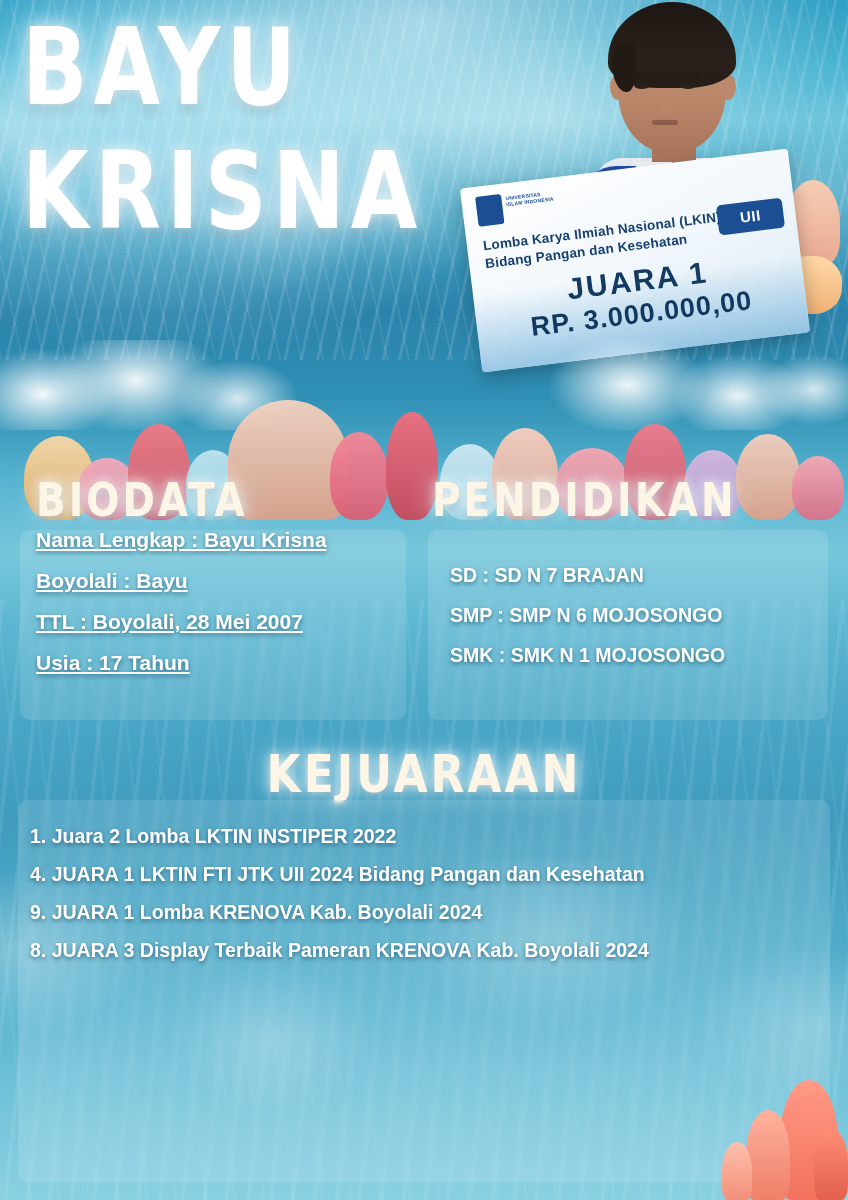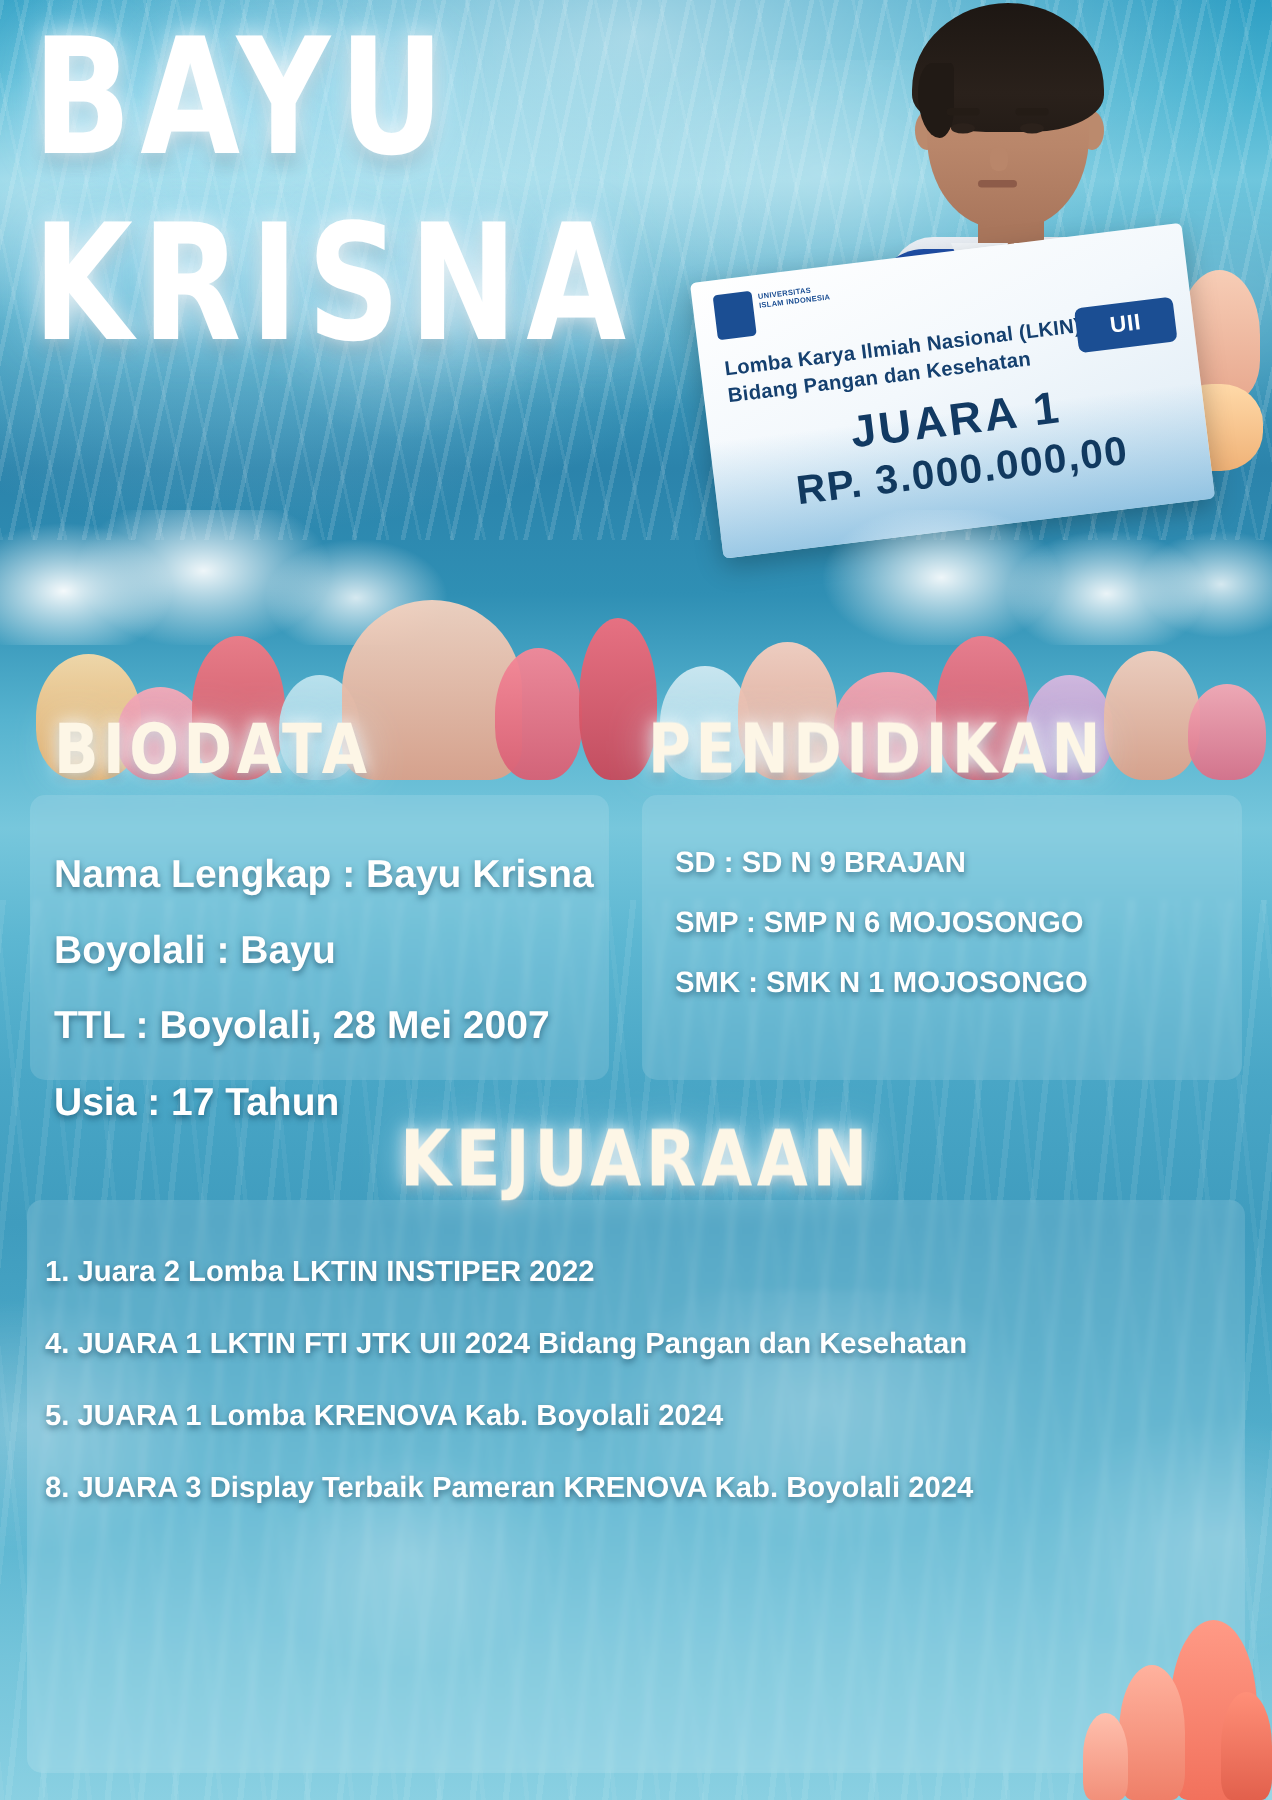--- a/index.html
+++ b/index.html
@@ -247,24 +247,24 @@
   #title-biodata { left: 36px; top: 478px; font-size: 39px; }
   #title-pendidikan { left: 432px; top: 478px; font-size: 39px; }
   #title-kejuaraan { left: 0; right: 0; top: 748px; text-align: center; font-size: 44px; }
 
   .panel-body {
     position: absolute;
     color: #ffffff;
     font-weight: bold;
     text-shadow: 0 2px 4px rgba(8,50,75,0.55);
   }
-  #body-biodata { left: 36px; top: 557px; width: 370px; font-size: 26px; line-height: 1.95; }
+  #body-biodata { left: 36px; top: 520px; width: 370px; font-size: 21px; line-height: 1.95; text-decoration: underline; }
   #body-pendidikan { left: 450px; top: 556px; width: 380px; font-size: 19.5px; line-height: 2.05; }
   #body-kejuaraan { left: 30px; top: 818px; width: 790px; font-size: 19.5px; line-height: 1.85; }
-  #body-kejuaraan .ach { margin-bottom: 2px; margin-top: 12px; }
+  #body-kejuaraan .ach { margin-bottom: 2px; }
 
   
   .coral-br {
     position: absolute; right: 0; bottom: 0; width: 200px; height: 190px;
     pointer-events: none;
   }
   .cbr {
     position: absolute; background: linear-gradient(180deg, #ff9a86, #f2715c);
     border-radius: 50% 50% 20% 20%;
   }
@@ -349,31 +349,31 @@
   <div class="panel-body" id="body-biodata">
     <div>Nama Lengkap : Bayu Krisna</div>
     <div>Boyolali : Bayu</div>
     <div>TTL : Boyolali, 28 Mei 2007</div>
     <div>Usia : 17 Tahun</div>
   </div>
 
   <div class="section-title" id="title-pendidikan">PENDIDIKAN</div>
   <div class="panel" id="panel-pendidikan"></div>
   <div class="panel-body" id="body-pendidikan">
-    <div>SD : SD N 9 BRAJAN</div>
+    <div>SD : SD N 7 BRAJAN</div>
     <div>SMP : SMP N 6 MOJOSONGO</div>
     <div>SMK : SMK N 1 MOJOSONGO</div>
   </div>
 
   <div class="section-title" id="title-kejuaraan">KEJUARAAN</div>
   <div class="panel" id="panel-kejuaraan"></div>
   <div class="panel-body" id="body-kejuaraan">
     <div class="ach">1. Juara 2 Lomba LKTIN INSTIPER 2022</div>
     <div class="ach">4. JUARA 1 LKTIN FTI JTK UII 2024 Bidang Pangan dan Kesehatan</div>
-    <div class="ach">5. JUARA 1 Lomba KRENOVA Kab. Boyolali 2024</div>
+    <div class="ach">9. JUARA 1 Lomba KRENOVA Kab. Boyolali 2024</div>
     <div class="ach">8. JUARA 3 Display Terbaik Pameran KRENOVA Kab. Boyolali 2024</div>
   </div>
 
   <div class="coral-br">
     <div class="cbr" style="right:10px; bottom:0;  width:58px; height:120px;"></div>
     <div class="cbr" style="right:58px; bottom:0;  width:44px; height:90px;  background:linear-gradient(180deg,#ffb29e,#ef7f68);"></div>
     <div class="cbr" style="right:0;    bottom:0;  width:34px; height:72px;  background:linear-gradient(180deg,#ff8f78,#e2604c);"></div>
     <div class="cbr" style="right:96px; bottom:0;  width:30px; height:58px;  background:linear-gradient(180deg,#ffc0ae,#f2907a);"></div>
   </div>
 

